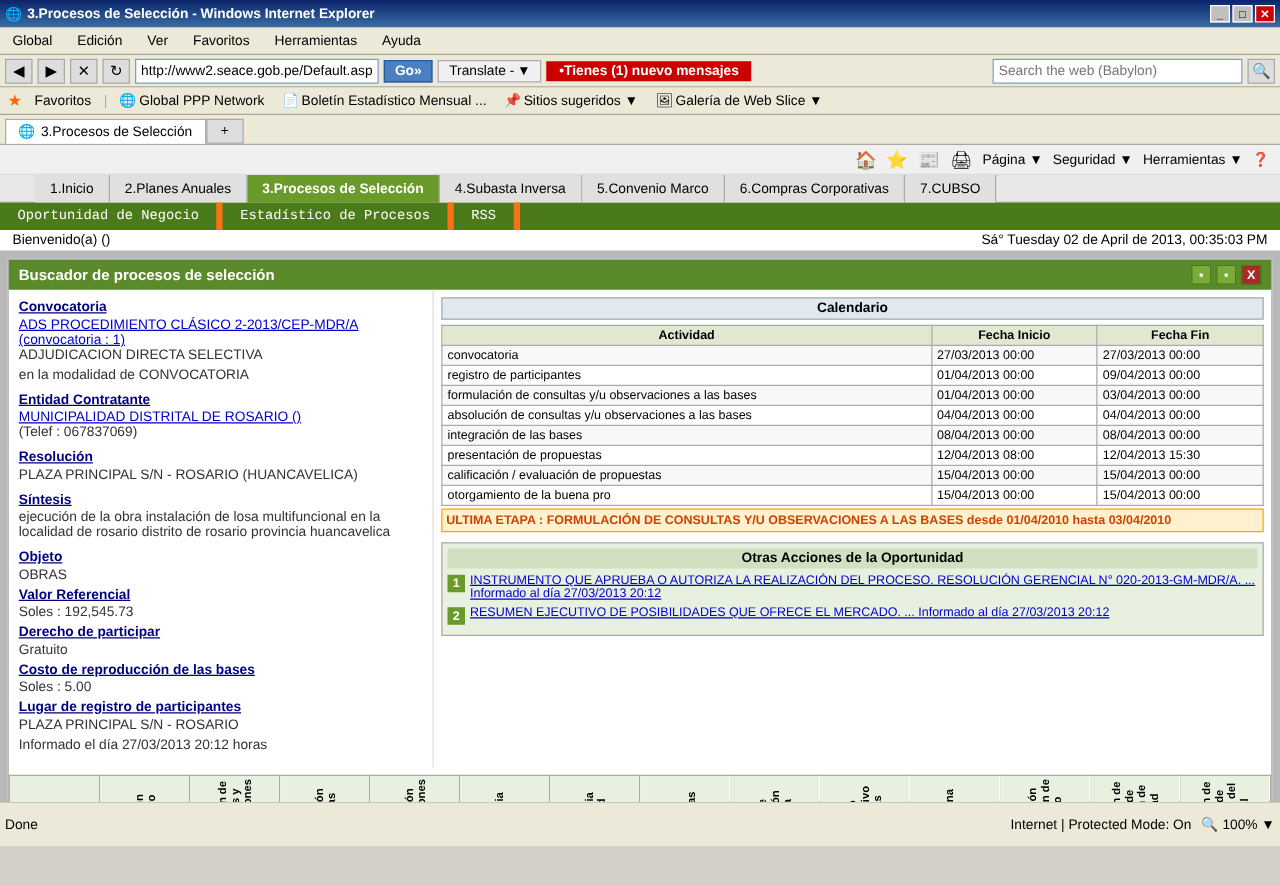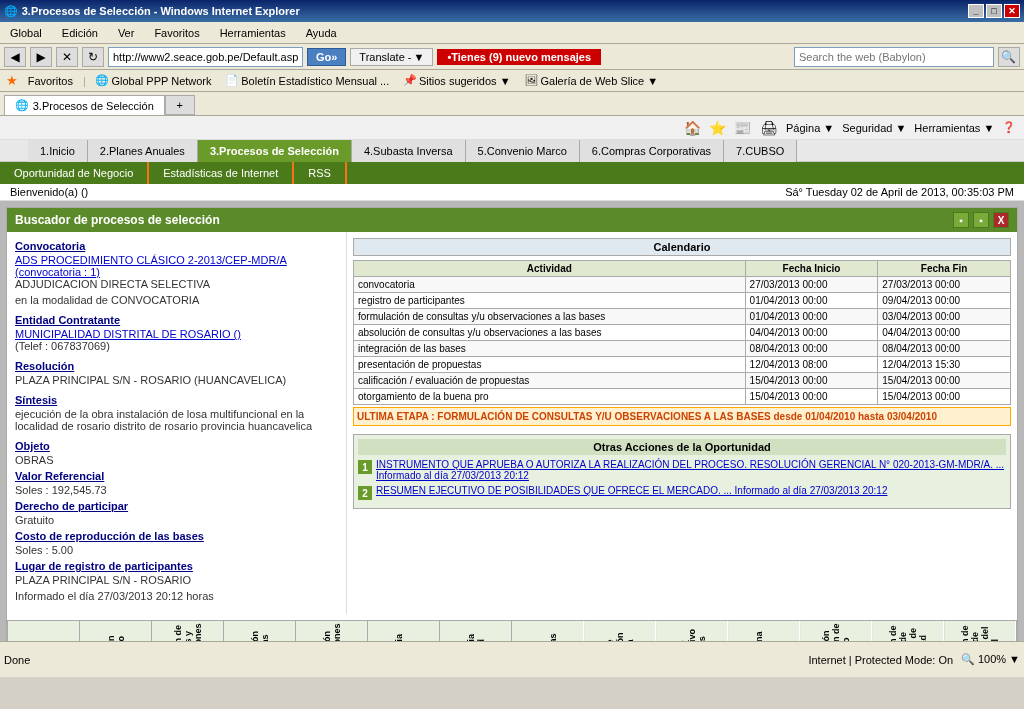--- a/index.html
+++ b/index.html
@@ -148,21 +148,22 @@
       height: 22px;
     }
     .sub-nav-item {
       padding: 2px 14px;
       cursor: pointer;
       font-size: 11px;
       color: white;
       height: 22px;
       display: flex;
       align-items: center;
-      border-right: 2px solid #f97316;
+      border-right: 5px solid #f97316;
+      font-family: Liberation Mono, monospace;
     }
 
     
     .welcome-bar {
       display: flex;
       justify-content: space-between;
       align-items: center;
       padding: 2px 10px;
       background: white;
       border-bottom: 1px solid #ddd;
@@ -307,21 +308,21 @@
   <div class="nav-btn">◀</div>
   <div class="nav-btn">▶</div>
   <div class="nav-btn">✕</div>
   <div class="nav-btn">↻</div>
   <input class="address-input" type="text" value="http://www2.seace.gob.pe/Default.asp?_CALIFICADOR_=PORTLET.1.47.0.3.10&amp;_REGIONID_=1&amp;PORTLETI" style="">
   <button class="go-btn">Go»</button>
   <button class="translate-btn">
     <span>Translate -</span>
     <span>▼</span>
   </button>
-  <button class="new-messages-btn">•Tienes (9) nuevo mensajes</button>
+  <button class="new-messages-btn">•Tienes (1) nuevo mensajes</button>
   <span style="flex:1;"></span>
   <input class="search-box" type="text" placeholder="Search the web (Babylon)" style="">
   <div class="nav-btn">🔍</div>
 </div>
 
 <div class="favorites-bar">
   <span style="color:#ff6600; font-size:13px;">★</span>
   <span class="fav-item">Favoritos</span>
   <span style="color:#aaa;">|</span>
   <span class="fav-item">🌐 <span>Global PPP Network</span></span>
@@ -354,21 +355,21 @@
   <div class="nav-tab">2.Planes Anuales</div>
   <div class="nav-tab active">3.Procesos de Selección</div>
   <div class="nav-tab">4.Subasta Inversa</div>
   <div class="nav-tab">5.Convenio Marco</div>
   <div class="nav-tab">6.Compras Corporativas</div>
   <div class="nav-tab">7.CUBSO</div>
 </div>
 
 <div class="sub-nav">
   <div class="sub-nav-item">Oportunidad de Negocio</div>
-  <div class="sub-nav-item">Estadísticas de Internet</div>
+  <div class="sub-nav-item">Estadístico de Procesos</div>
   <div class="sub-nav-item">RSS</div>
 </div>
 
 <div class="welcome-bar">
   <span>Bienvenido(a) ()</span>
   <span>Sá° Tuesday 02 de April de 2013, 00:35:03 PM</span>
 </div>
 
 <div class="main-content" style="height: 440px; overflow-y: auto; background: #b8b8b8; padding: 6px;">
 

